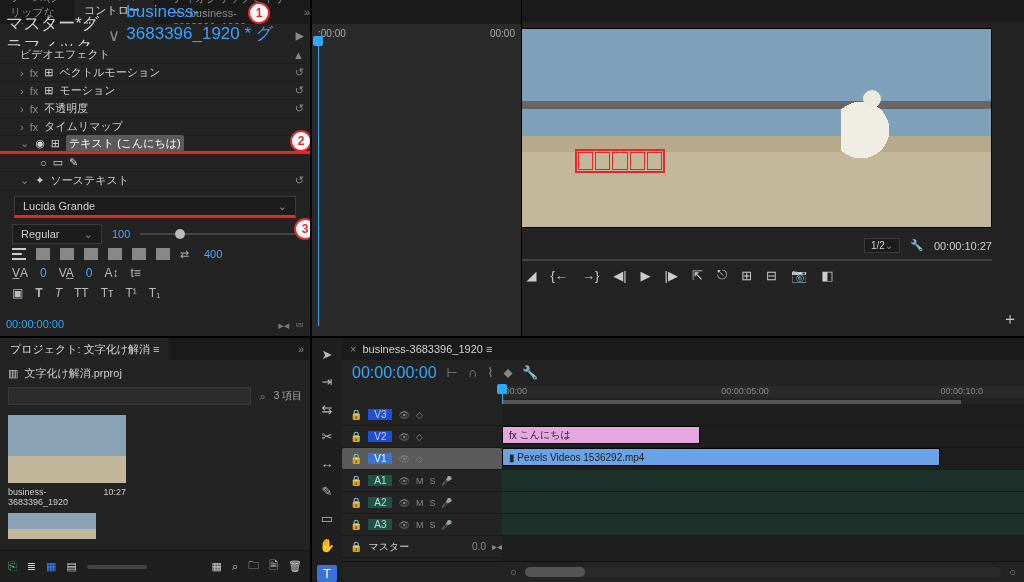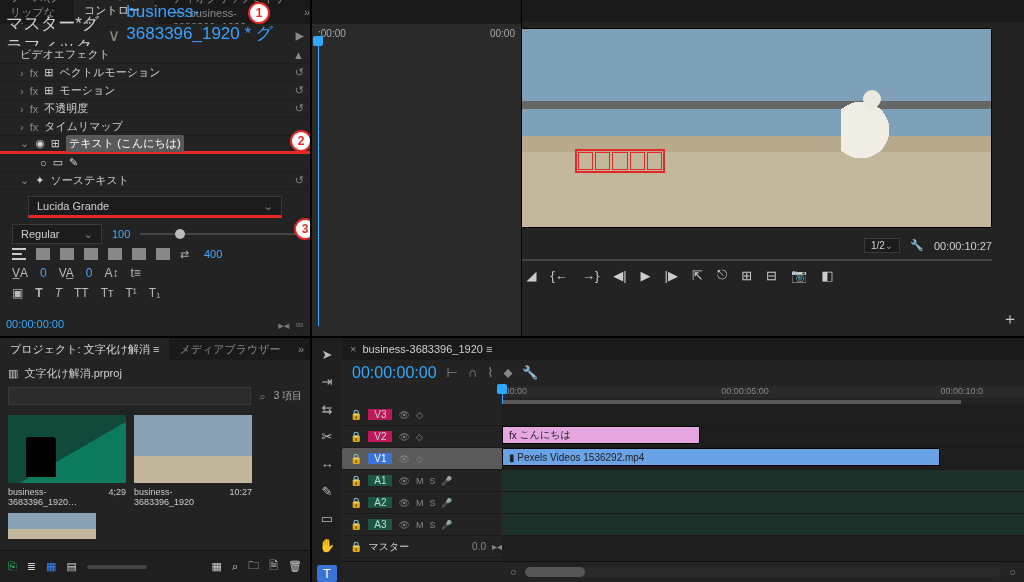--- a/index.html
+++ b/index.html
@@ -15,21 +15,21 @@
   .subbar { display:flex; align-items:center; height:22px; padding:0 6px; gap:6px; background:#232323; font-size:17px; }
   .blue-link { color:#3aa0ff; }
   .arrow { color:#888; }
   .ec-list { width:310px; background:#232323; font-size:11px; }
   .ec-row { display:flex; align-items:center; height:18px; padding-left:20px; gap:6px; border-bottom:1px solid #1d1d1d; }
   .ec-row .reset { margin-left:auto; margin-right:6px; color:#888; }
   .fx { color:#888; }
   .sel { background:#5a5a5a; color:#fff; padding:1px 3px; border-radius:2px; }
   .ec-row.textrow { border-bottom:3px solid #e62828; }
   .shapepad { padding-left:40px; }
-  .font-row { margin:6px 28px; display:flex; align-items:center; border:1px solid #3a3a3a; border-bottom:3px solid #e62828; height:22px; padding:0 8px; background:#1c1c1c; }
+  .font-row { margin:6px 14px; display:flex; align-items:center; border:1px solid #3a3a3a; border-bottom:3px solid #e62828; height:22px; padding:0 8px; background:#1c1c1c; }
   .style-row { margin:4px 12px; display:flex; align-items:center; gap:10px; height:20px; }
   .dropdown { background:#1c1c1c; border:1px solid #3a3a3a; padding:8px 8px; height:20px; display:flex; align-items:center; min-width:90px; }
   .chev { margin-left:auto; color:#888; }
   .numblue { color:#4aa7ff; }
   .slider { flex:1; height:2px; background:#444; position:relative; }
   .slider .knob { position:absolute; top:-4px; left:22%; width:10px; height:10px; border-radius:50%; background:#bbb; }
   .icon-row { margin:6px 12px; display:flex; gap:12px; align-items:center; color:#bbb; font-size:12px; }
   .align-row { margin:4px 12px; display:flex; gap:10px; align-items:center; }
   .align-row span { width:14px; height:12px; display:inline-block; background:#888; }
   .ec-time { position:absolute; left:6px; bottom:6px; color:#2fa9ff; font-size:11px; }
@@ -78,21 +78,21 @@
   .ruler { height:18px; background:linear-gradient(to bottom,#2a2a2a 0 12px,transparent 12px); position:relative; margin-left:160px; }
   .ruler .tick { position:absolute; top:0; color:#888; font-size:9px; }
   .ruler .bar { position:absolute; top:14px; left:0; height:4px; background:#575757; }
   .ruler .play { position:absolute; top:0; left:0; bottom:0; width:1px; background:#2fa9ff; }
   .ruler .play::before { content:''; position:absolute; top:-2px; left:-5px; width:10px;height:10px;background:#2fa9ff;border-radius:2px; }
   .tracks { flex:1; display:flex; }
   .track-headers { width:160px; background:#232323; }
   .th { display:flex; align-items:center; height:22px; border-bottom:1px solid #1a1a1a; gap:6px; padding-left:8px; font-size:10px; }
   .th .lock { color:#888; }
   .th .name { width:24px; text-align:center; }
-  .th.vid .name { background:#be185d; }
+  .th.vid .name { background:#1d4ed8; }
   .th.vid.sel .name { background:#3a72d8; color:#fff; }
   .th.aud .name { background:#1d5245; color:#a9e6cd; }
   .th .ops { display:flex; gap:6px; color:#888; font-size:9px; }
   .track-area { flex:1; position:relative; background:#1e1e1e; }
   .clip { position:absolute; height:18px; top:0; font-size:10px; color:#222; display:flex; align-items:center; padding-left:6px; border:1px solid #000; }
   .clip.pink { background:#e6a7e0; top:22px; }
   .clip.blue { background:#6aa2e6; top:44px; }
   .track-area .row { position:absolute; left:0; right:0; height:22px; border-bottom:1px solid #1a1a1a; }
   .tl-footer { display:flex; align-items:center; padding:4px 8px 4px 168px; gap:8px; border-top:1px solid #111; }
   .tl-footer .zoom { flex:1; height:10px; background:#2a2a2a; border-radius:5px; position:relative; }
@@ -277,43 +277,33 @@
       <span>⊟</span>
       <span>📷</span>
       <span>◧</span>
     </div>
     <span class="plus">＋</span>
   </div>
 
   <div class="panel">
     <div class="proj-tabs">
       <div class="tab active">プロジェクト: 文字化け解消  ≡</div>
-      <div class="tab">メディアブラウザー</div>
       <span class="arrow" style="margin-left:auto;padding-right:6px">»</span>
     </div>
     <div class="proj-body">
       <div style="display:flex;align-items:center;gap:6px">
         <span>▥</span>
         <span>文字化け解消.prproj</span>
       </div>
       <div class="search">
         <input placeholder="" style="">
         <span style="color:#888">⌕</span>
         <span class="count">3 項目</span>
       </div>
       <div class="thumbs">
-        <div class="thumb">
-          <div class="img">
-              <div class="man"></div>
-            </div>
-          <div class="cap">
-              <span>business-3683396_1920…</span>
-              <span>4;29</span>
-            </div>
-        </div>
         <div class="thumb">
           <div class="img seagull"></div>
           <div class="cap">
               <span>business-3683396_1920</span>
               <span>10:27</span>
             </div>
         </div>
       </div>
       <div class="thumb" style="width:88px">
           <div class="img seagull" style="height:26px"></div>

